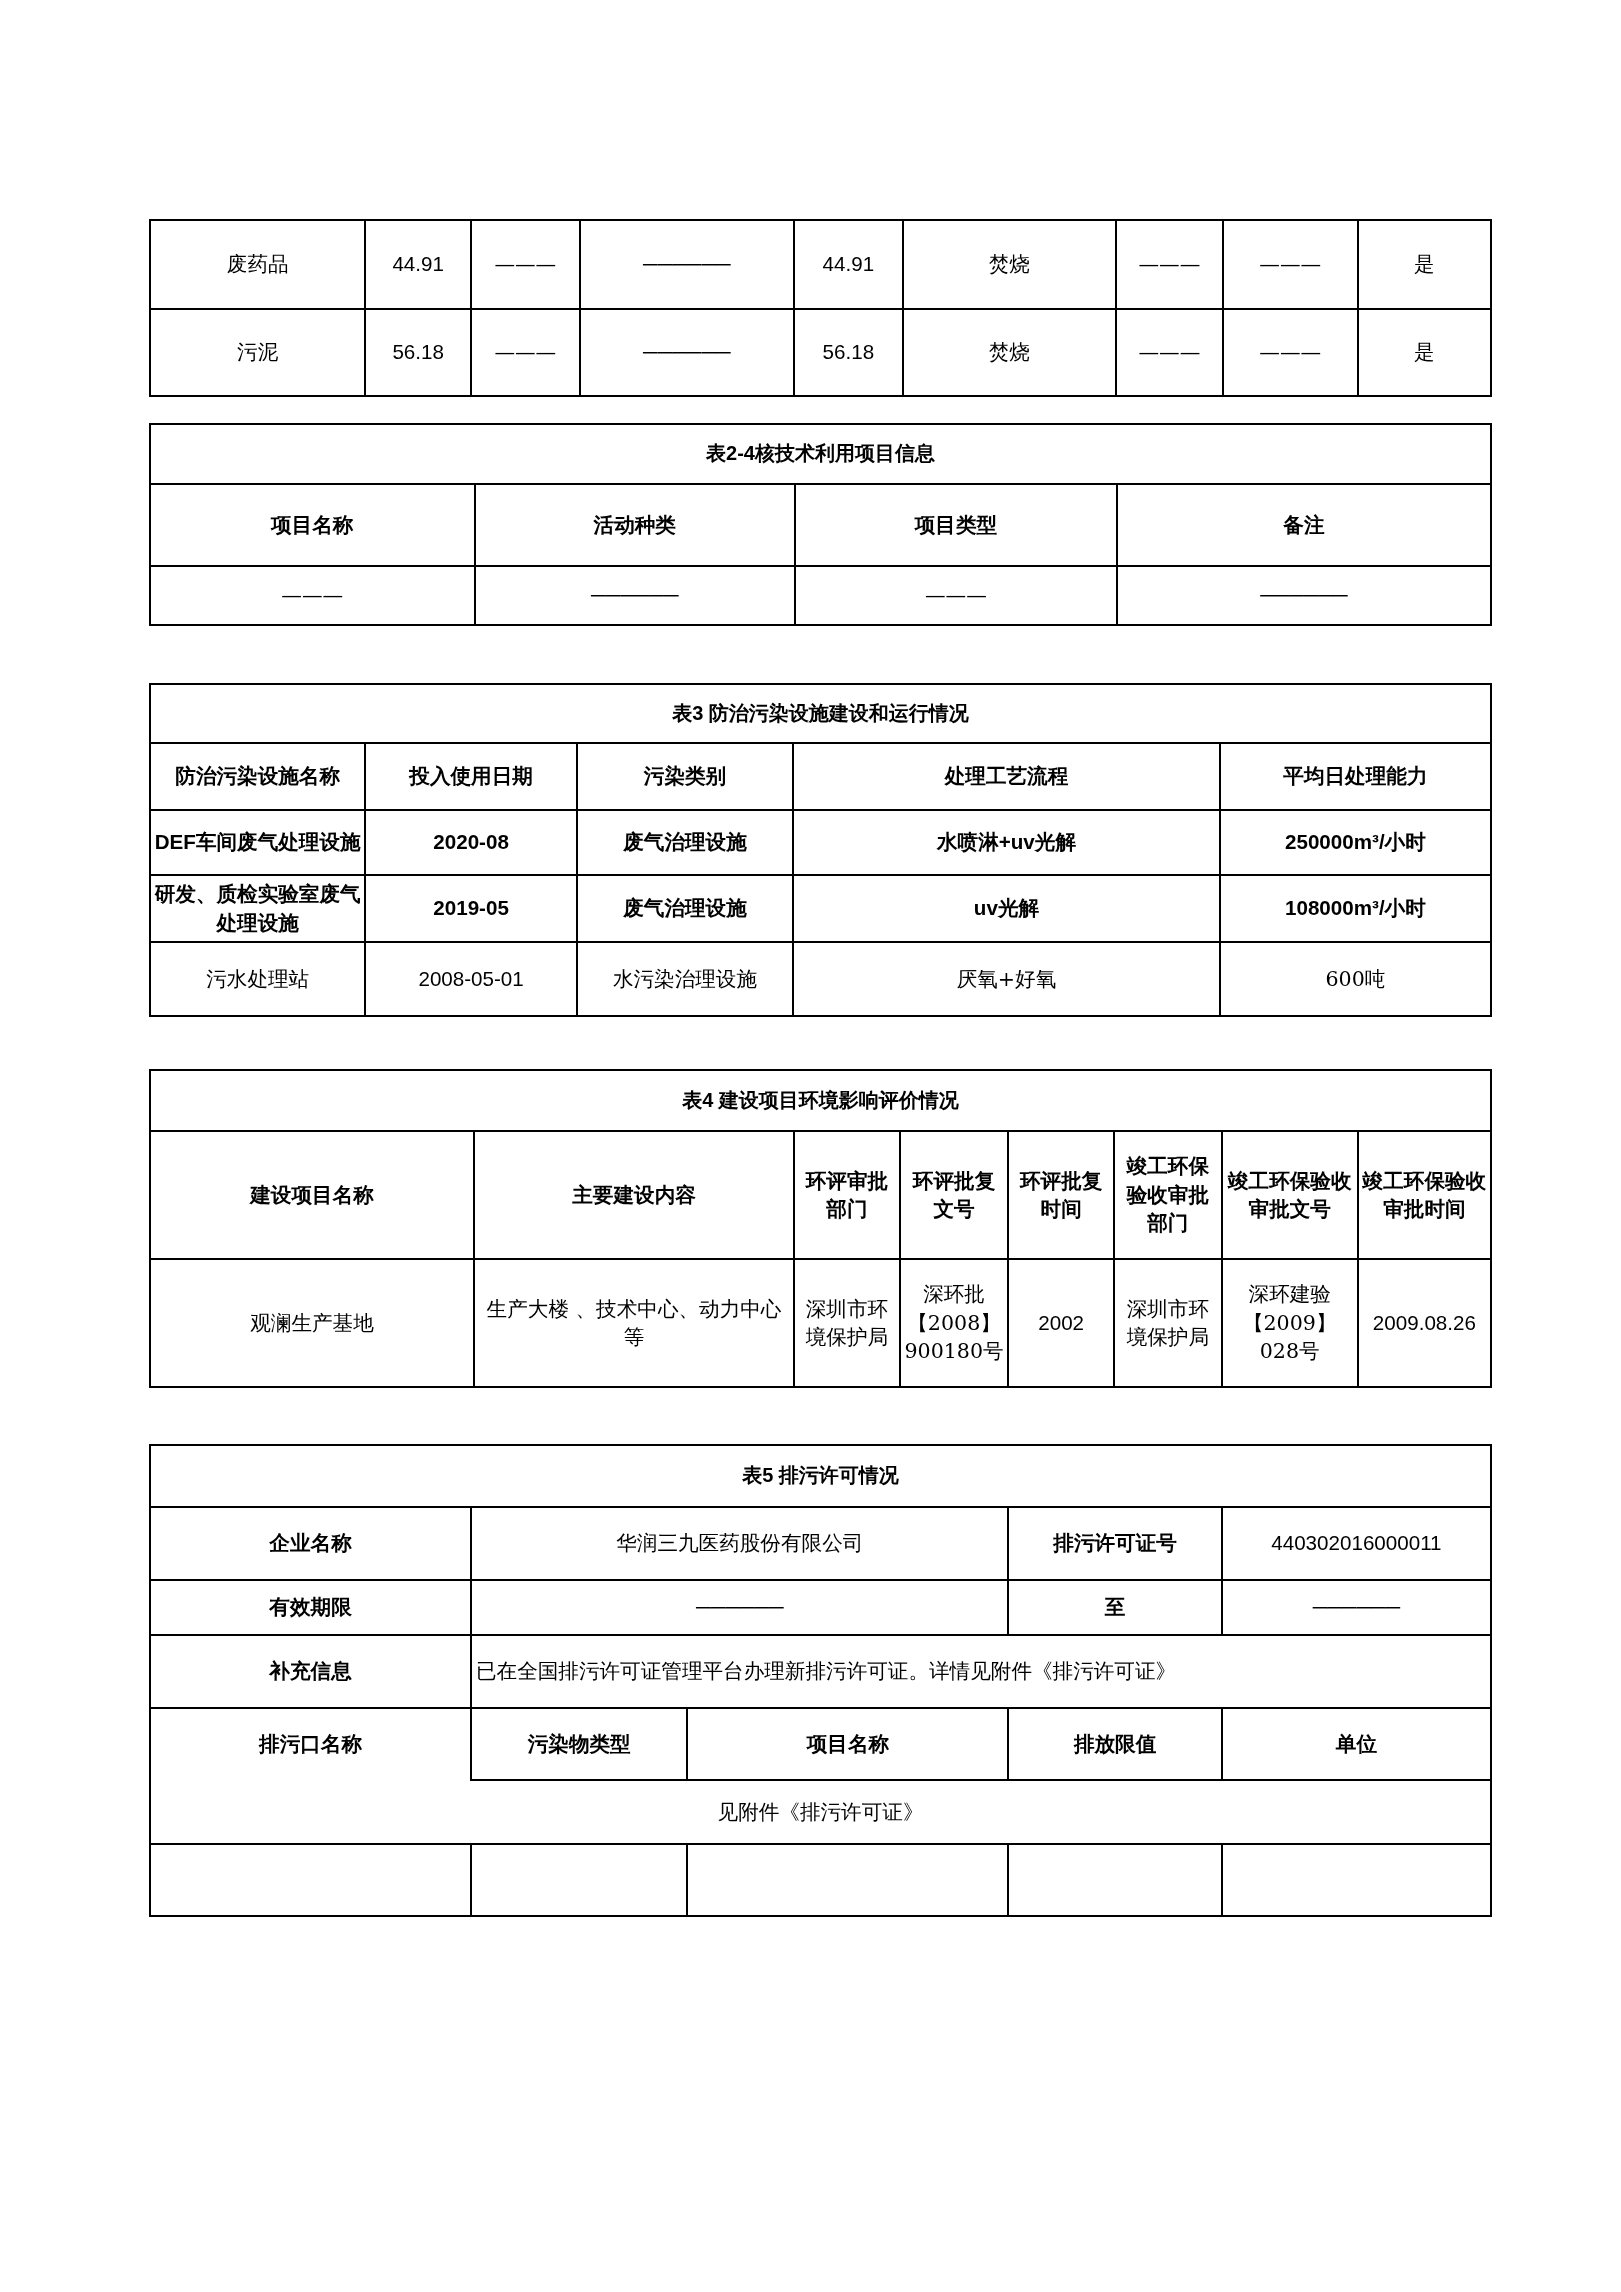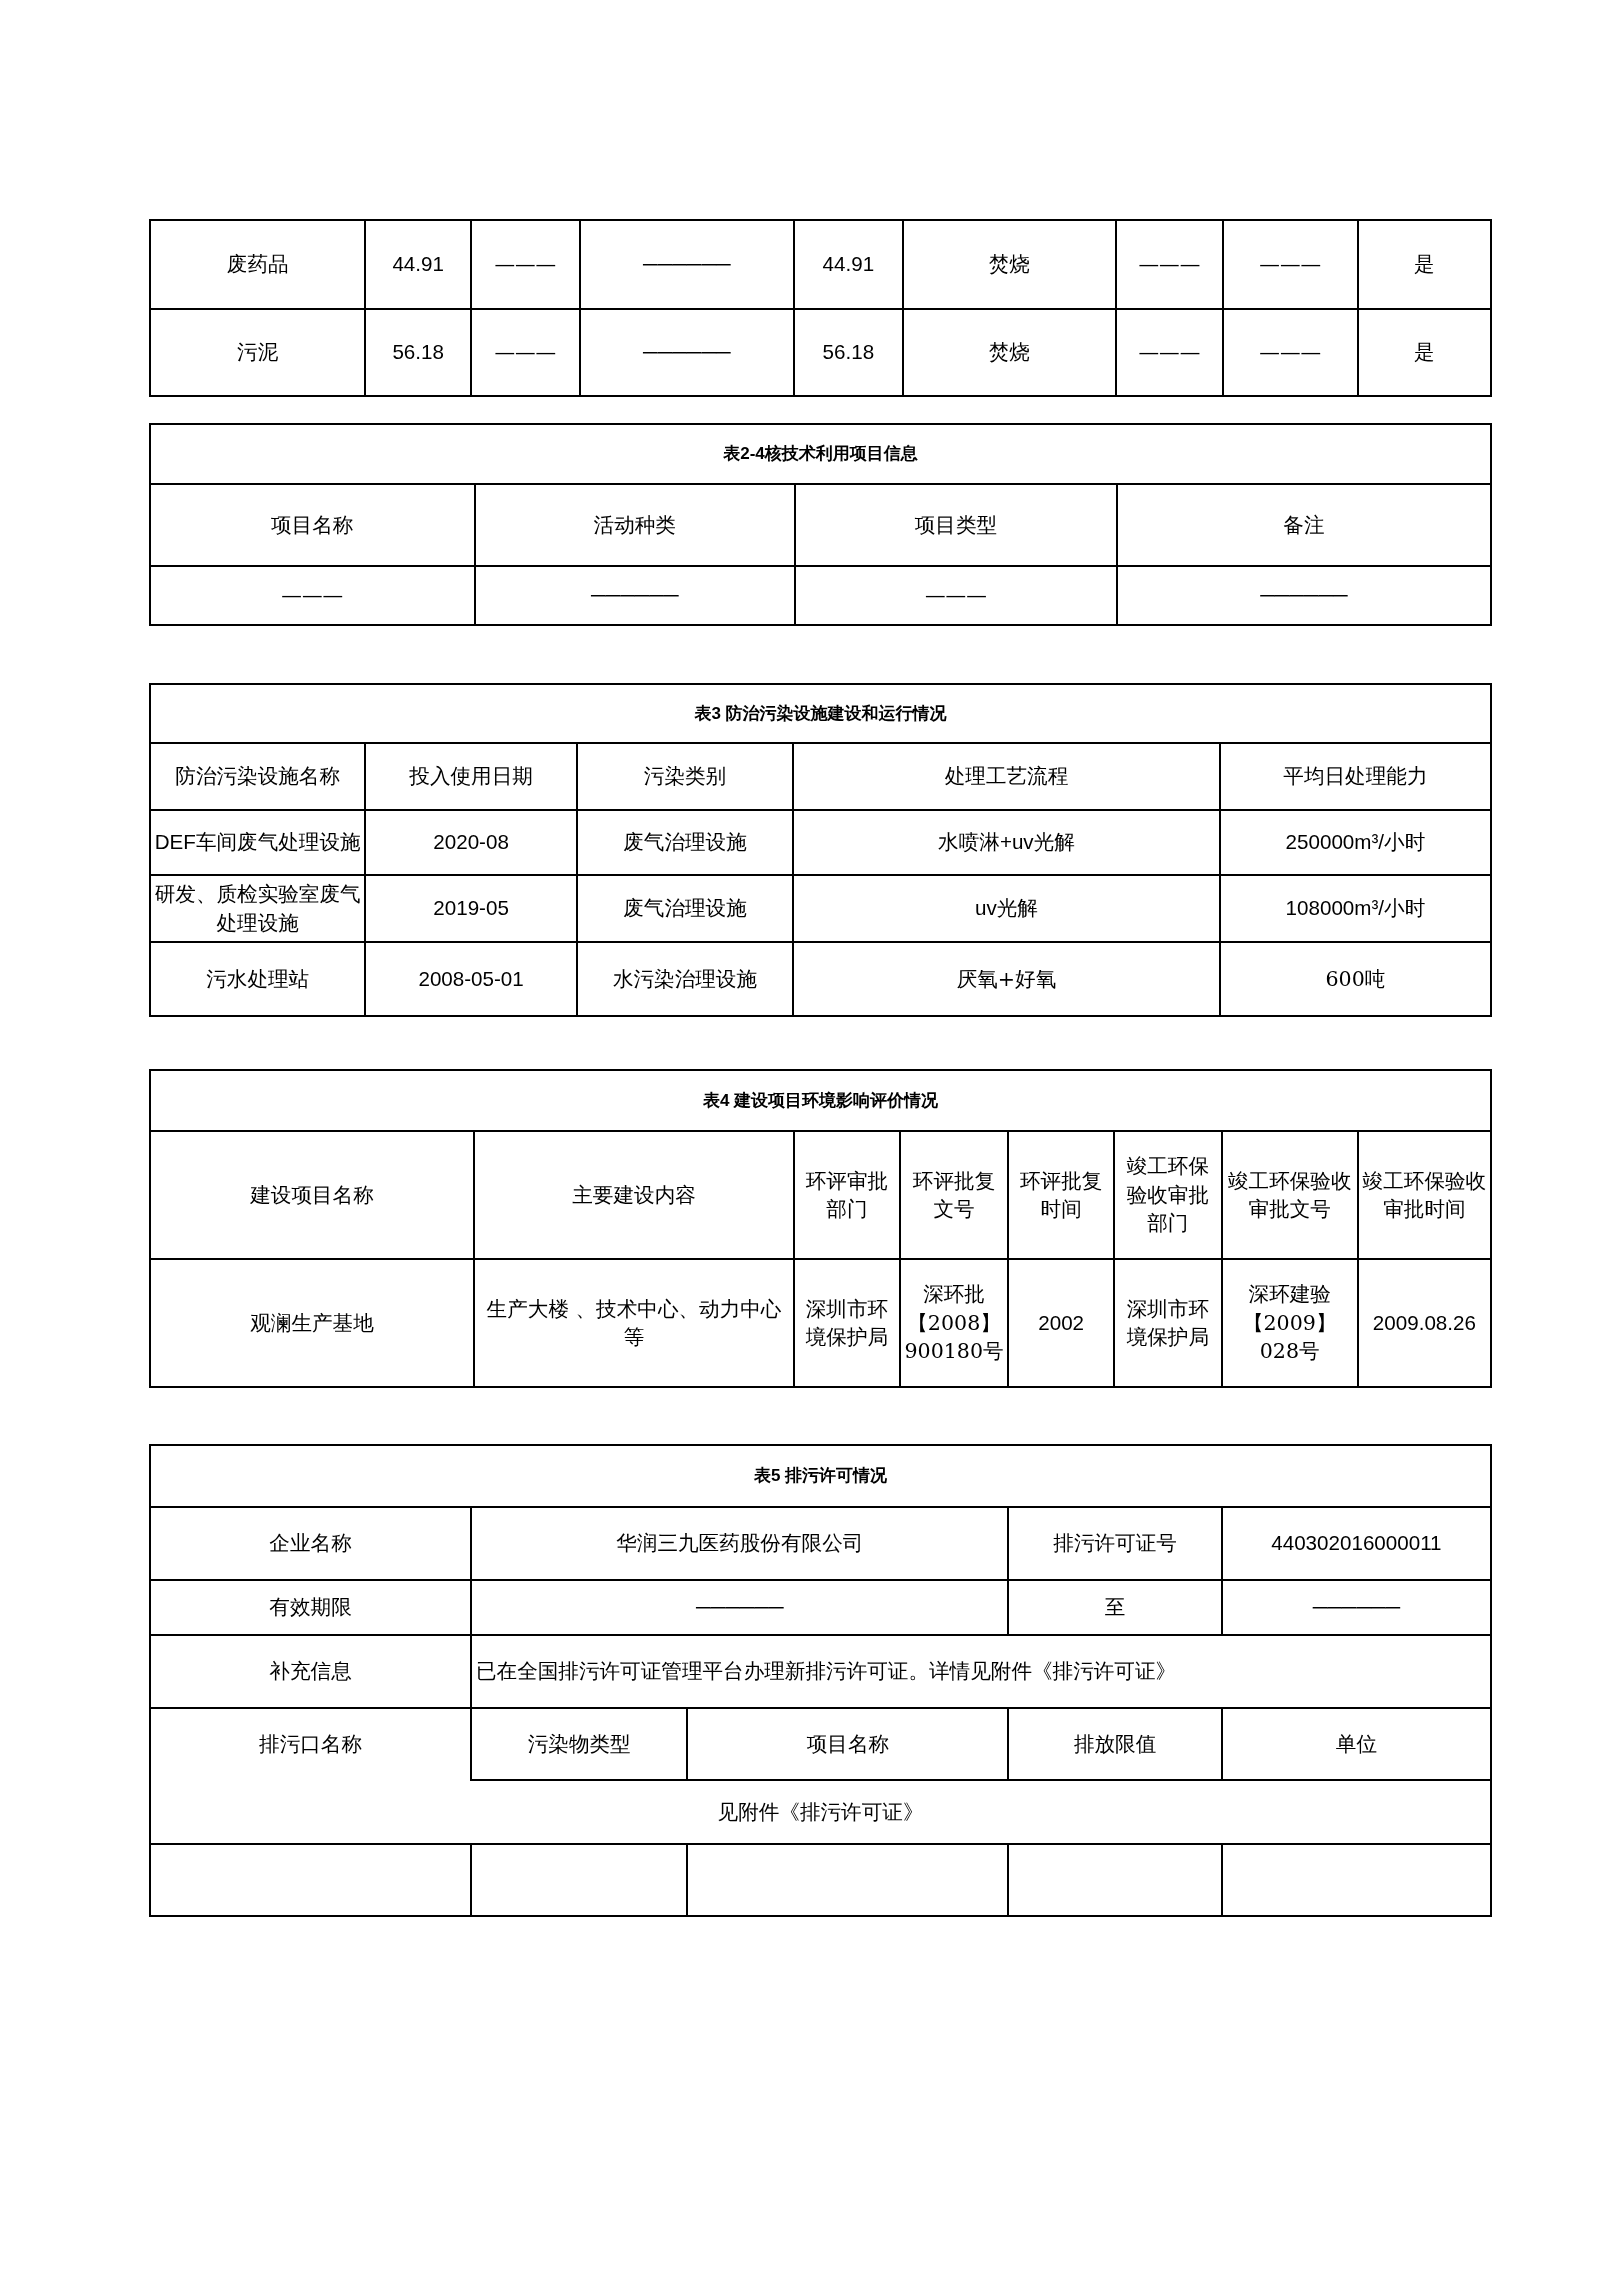--- a/index.html
+++ b/index.html
@@ -5,22 +5,22 @@
   html,body{margin:0;padding:0;background:#ffffff;}
   body{width:1621px;height:2293px;position:relative;
        font-family:"DejaVu Serif",serif;color:#000;}
   .page{position:absolute;left:0;top:0;width:1621px;height:2293px;background:#fff;}
   table.tbl{position:absolute;left:149px;width:1343px;border-collapse:collapse;
             table-layout:fixed;border:2.9px solid #000;}
   td{border-left:2px solid #000;border-right:2px solid #000;
      border-top:2.9px solid #000;border-bottom:2.9px solid #000;
      text-align:center;vertical-align:middle;padding:0 2.9px;
      font-size:20.6px;line-height:1.38;overflow:hidden;word-break:break-word;}
-  .hd{font-weight:400;font-family:"Liberation Sans",sans-serif;border-radius:6px;}
-  .t-title{font-weight:700;font-family:"Liberation Sans",sans-serif;font-size:17px;}
+  .hd{font-weight:700;font-family:"Liberation Sans",sans-serif;border-radius:6px;}
+  .t-title{font-weight:700;font-family:"Liberation Sans",sans-serif;font-size:20px;}
   .num{font-family:"Liberation Sans",sans-serif;}
   .ln{font-weight:700;font-family:"Liberation Sans",sans-serif;letter-spacing:0;}
   .left{text-align:left;padding-left:3.9px;}
   .no-bb{border-bottom:0 none;}
   .no-bt{border-top:0 none;}
 </style>
 </head>
 <body>
 
 <div class="page">

